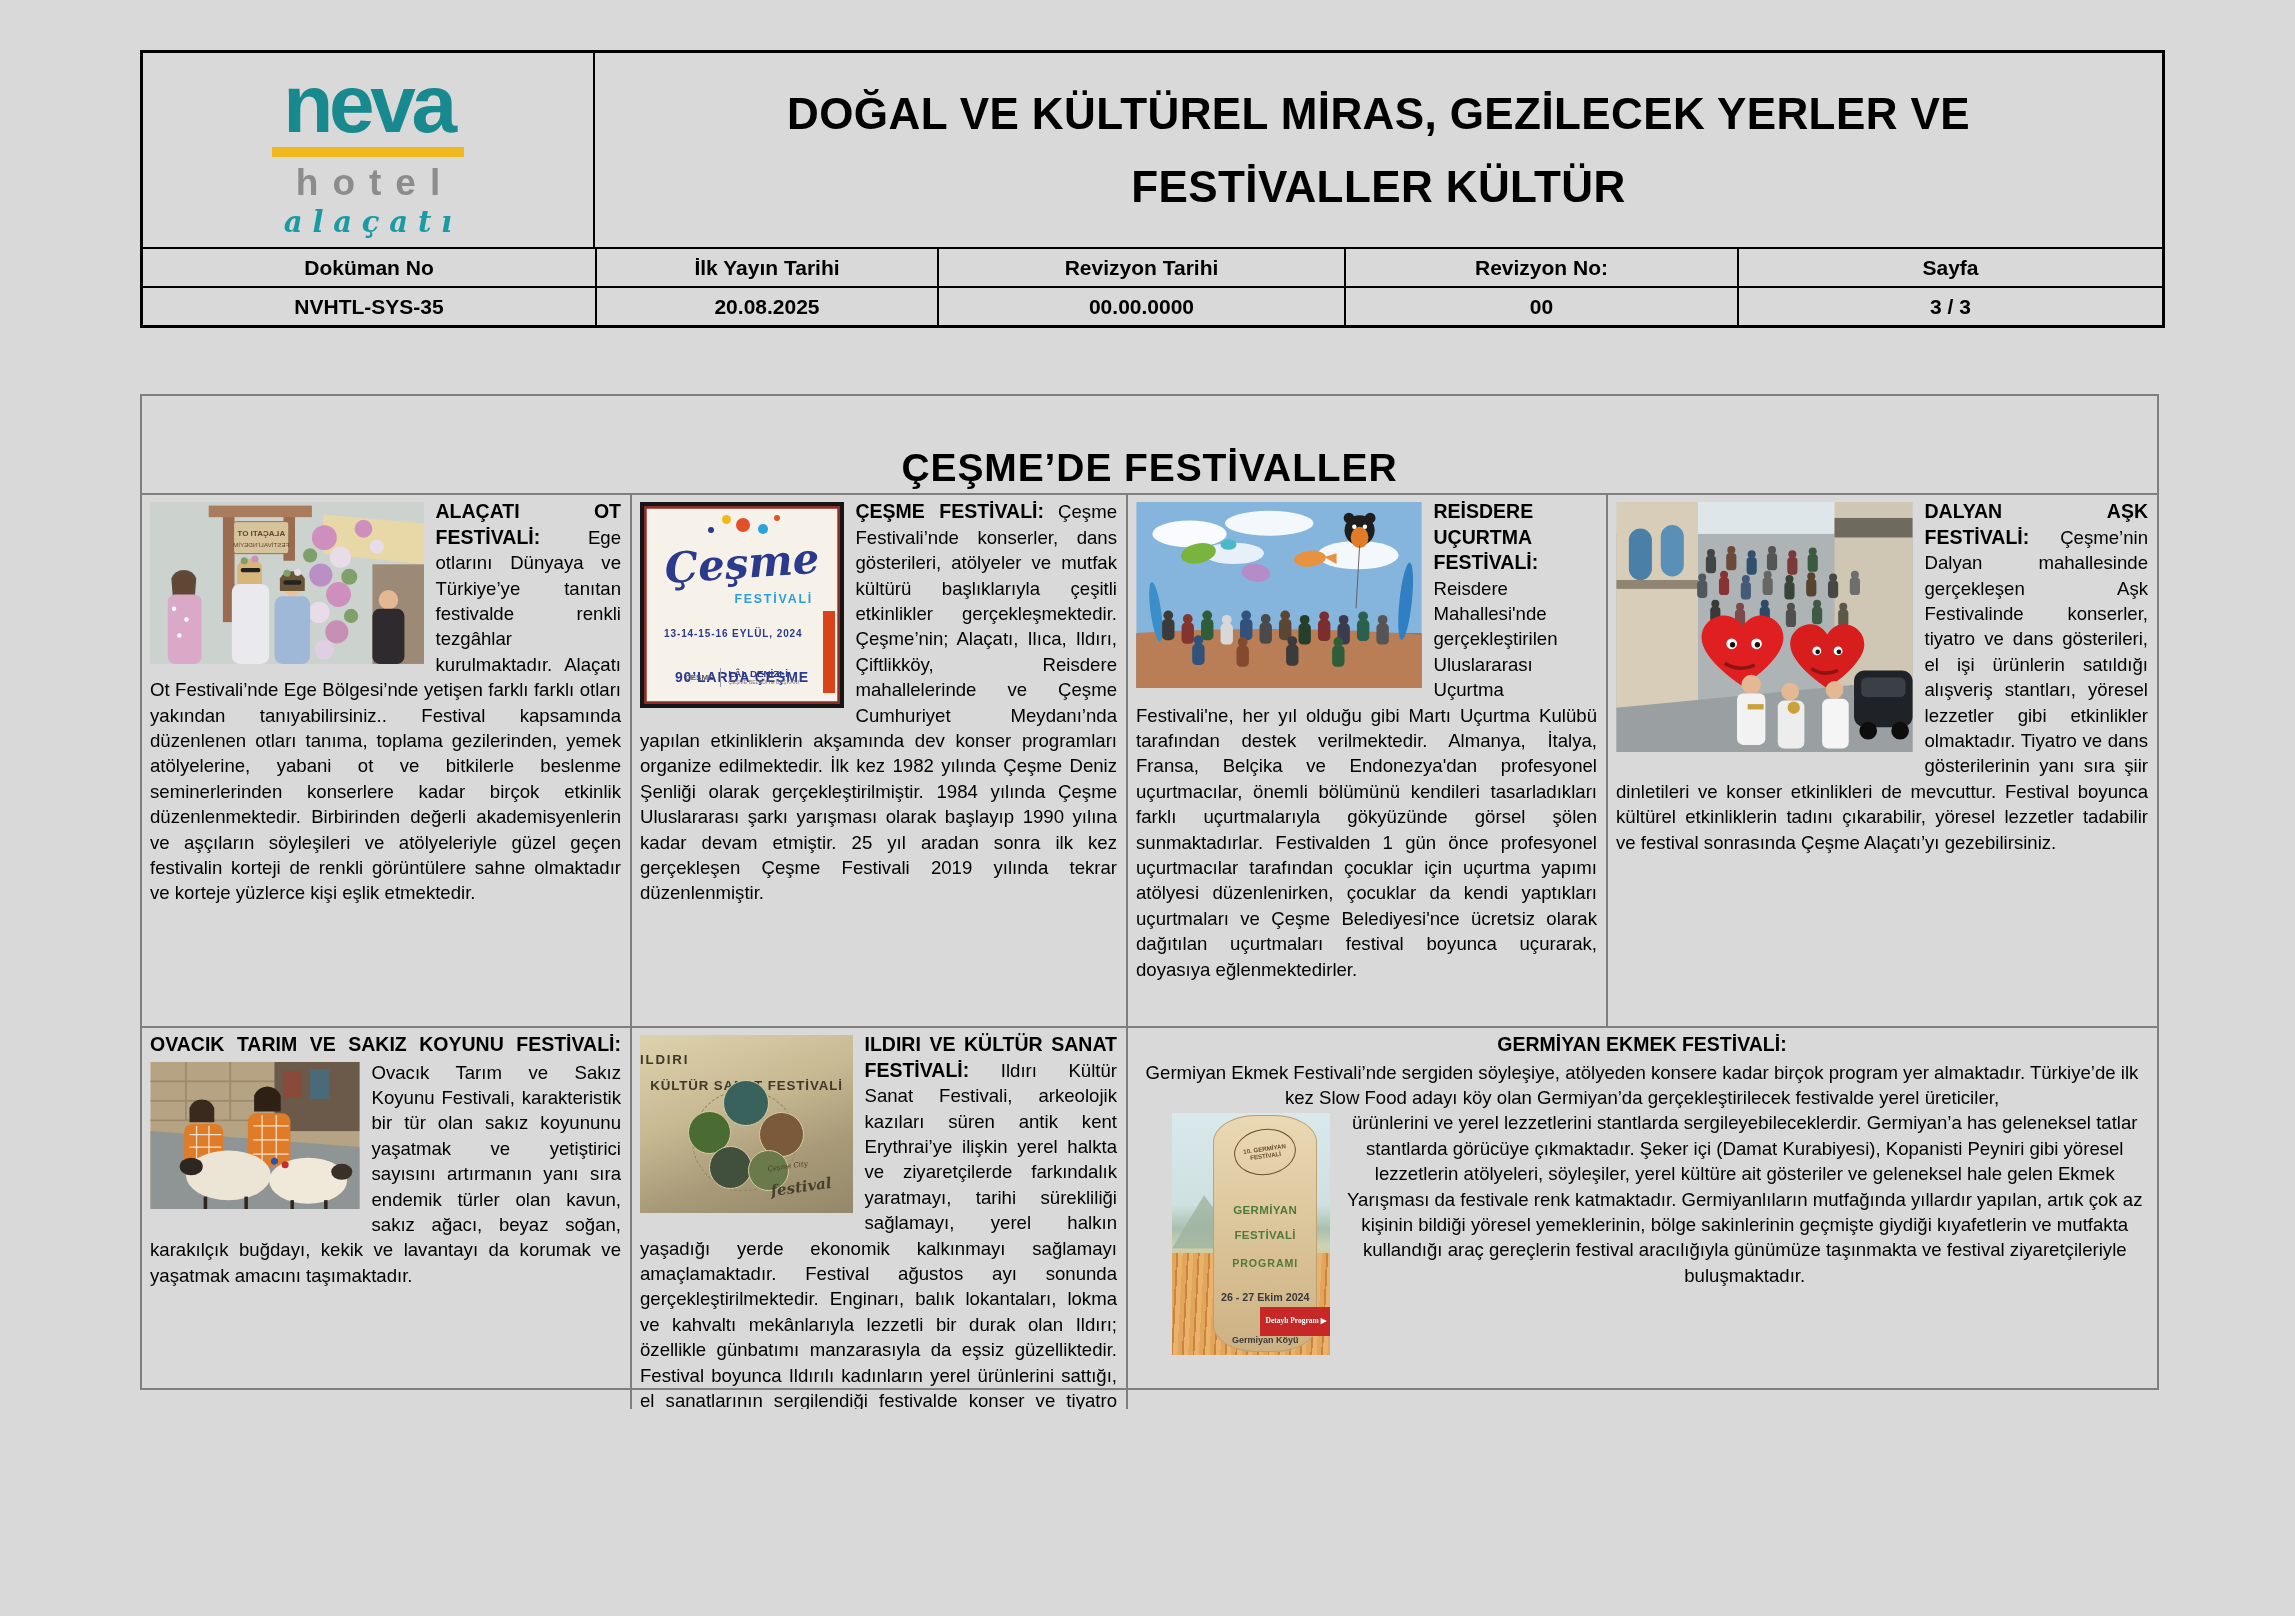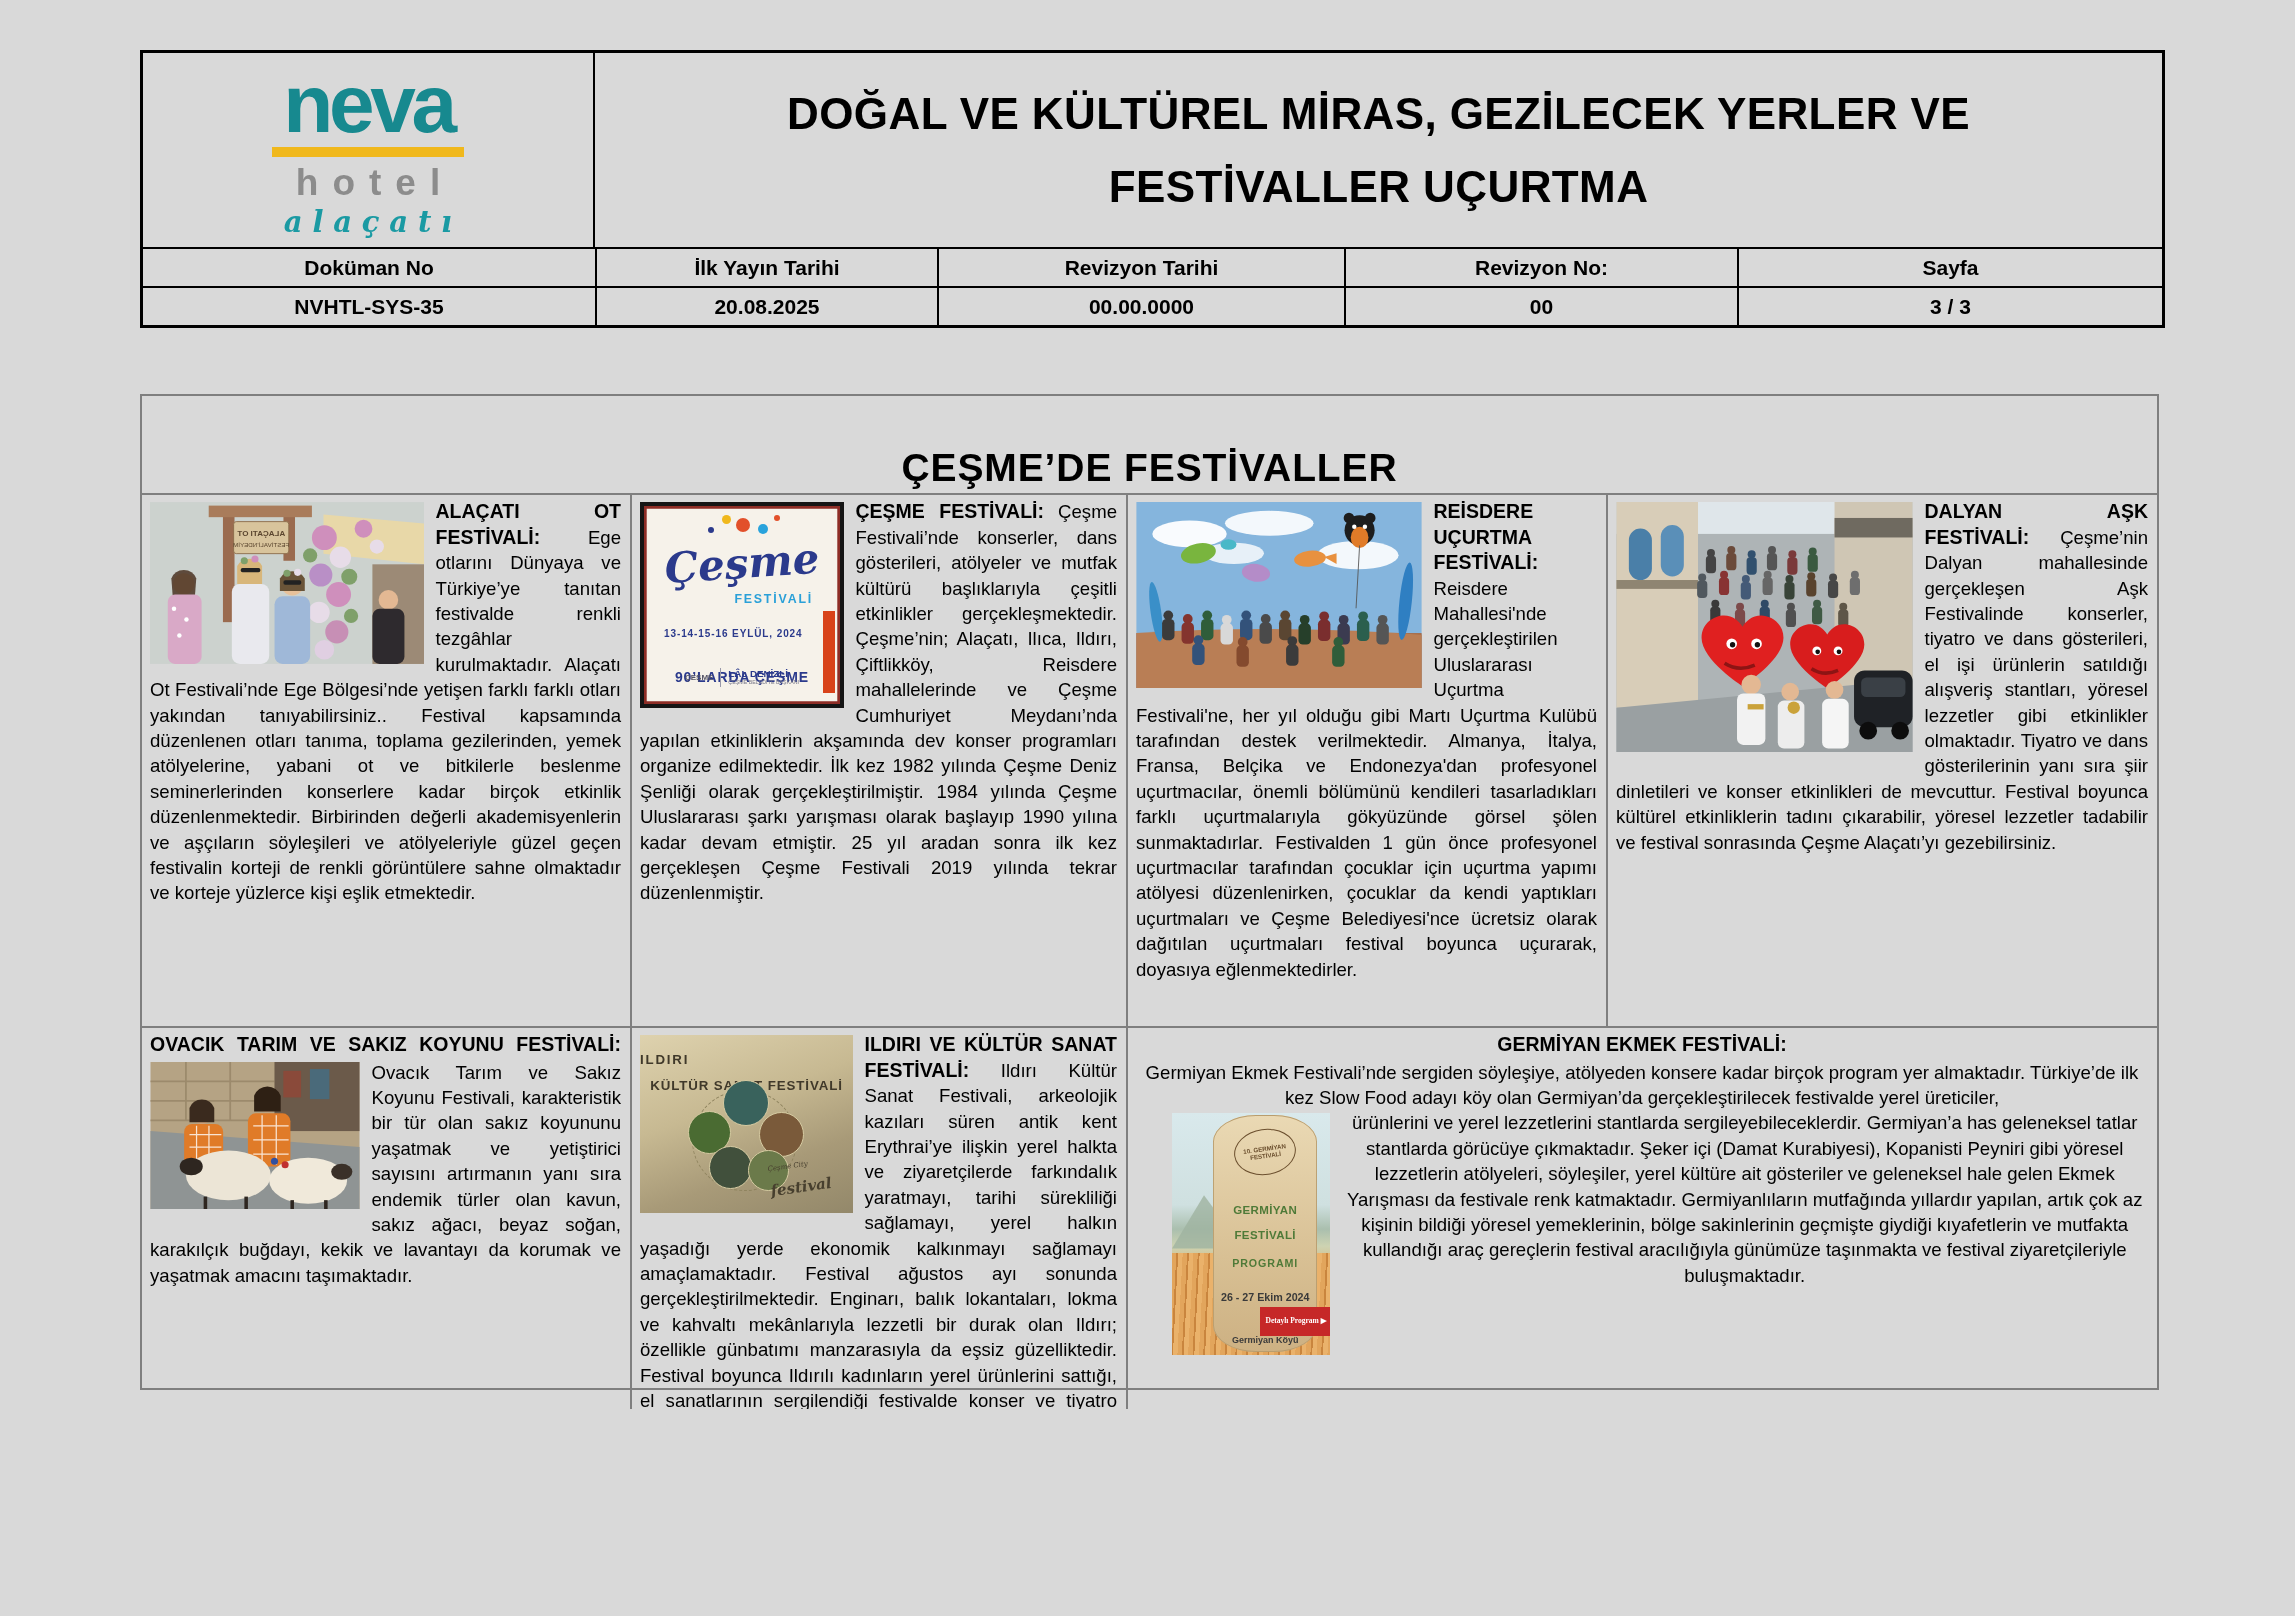--- a/index.html
+++ b/index.html
@@ -122,21 +122,21 @@
     <div class="logo-cell">
       <div class="logo">
         <div class="logo-neva">neva</div>
         <div class="logo-bar"></div>
         <div class="logo-hotel">hotel</div>
         <div class="logo-city">alaçatı</div>
       </div>
     </div>
     <div class="title-cell">
       <span>DOĞAL VE KÜLTÜREL MİRAS, GEZİLECEK YERLER VE</span>
-      <span>FESTİVALLER UÇURTMA</span>
+      <span>FESTİVALLER KÜLTÜR</span>
     </div>
     <div class="ml col1">Doküman No</div>
     <div class="ml col2">İlk Yayın Tarihi</div>
     <div class="ml col3">Revizyon Tarihi</div>
     <div class="ml col4">Revizyon No:</div>
     <div class="ml col5">Sayfa</div>
     <div class="mv col1">NVHTL-SYS-35</div>
     <div class="mv col2">20.08.2025</div>
     <div class="mv col3">00.00.0000</div>
     <div class="mv col4">00</div>

